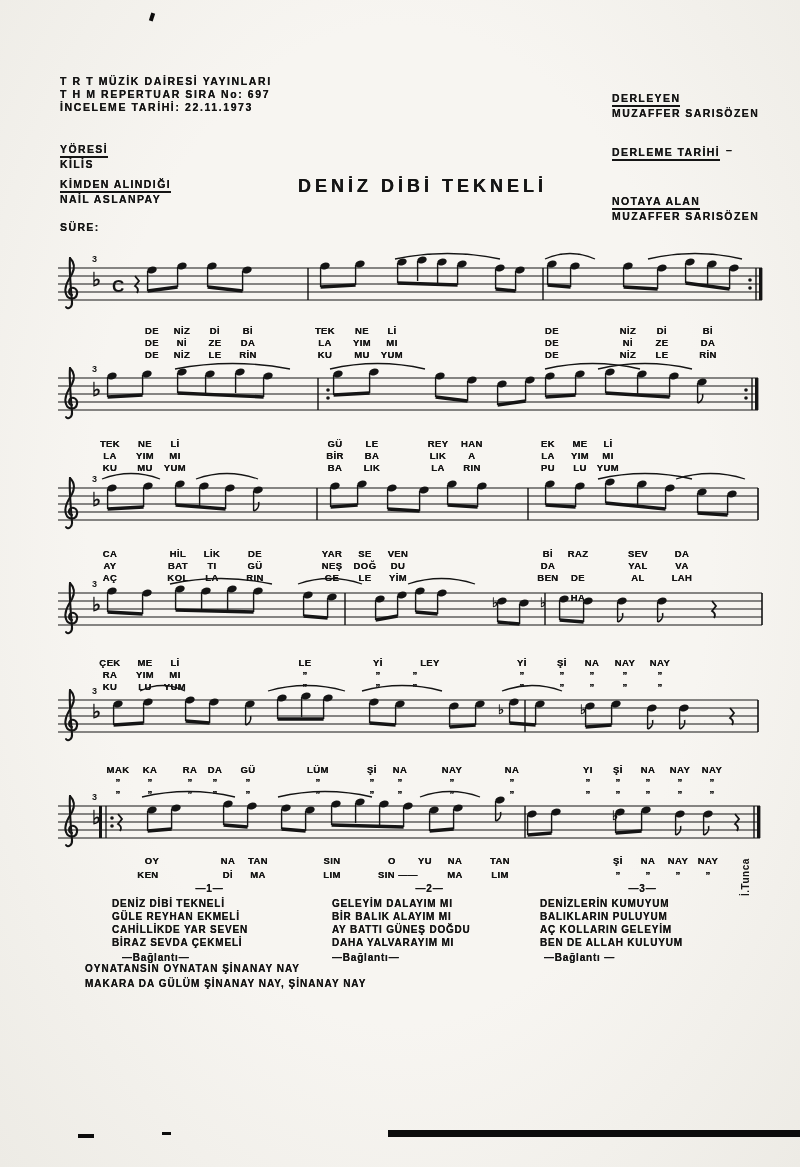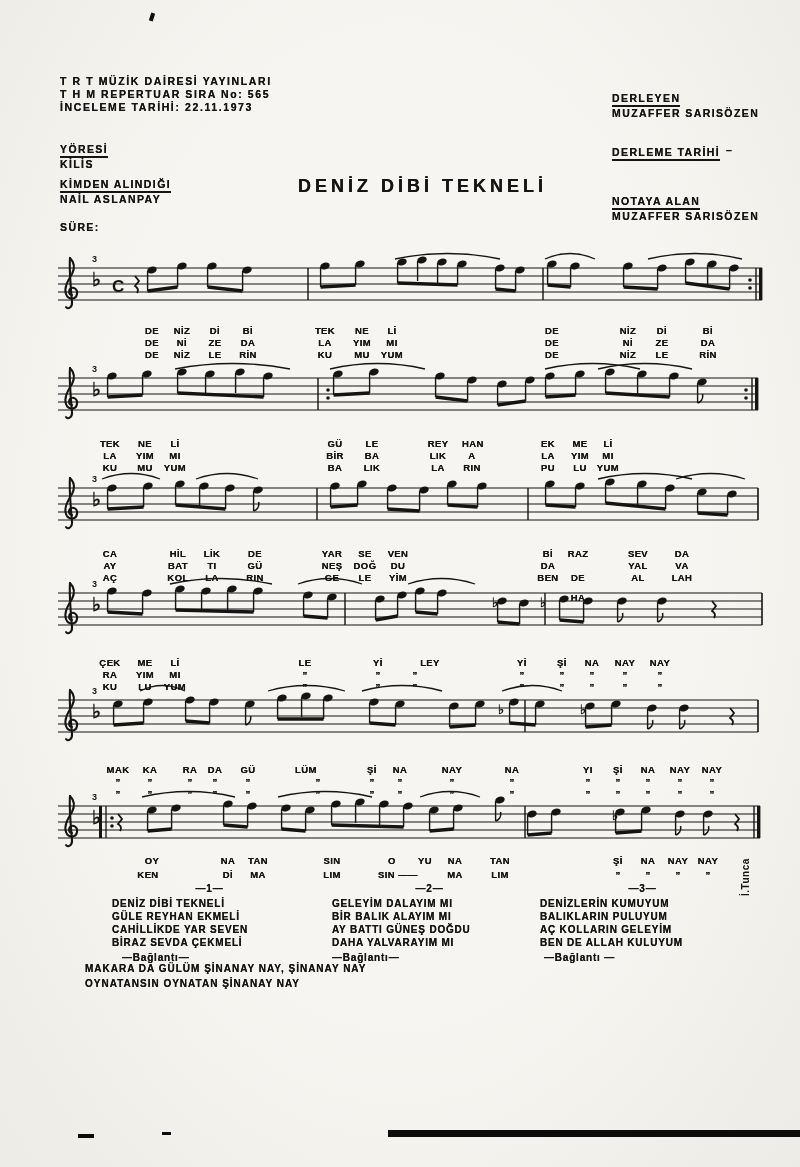--- a/index.html
+++ b/index.html
@@ -23,21 +23,21 @@
   .sig{position:absolute;left:740px;top:896px;transform:rotate(-90deg);transform-origin:0 0;
        font-weight:bold;font-size:10px;letter-spacing:.5px;}
   .artifact{position:absolute;background:#0c0c0c;}
 </style>
 </head>
 <body>
 
 <div class="page">
 
   <div class="abs hdr" style="left:60px;top:75px;">T R T  MÜZİK  DAİRESİ  YAYINLARI</div>
-  <div class="abs hdr" style="left:60px;top:88px;">T H M   REPERTUAR SIRA  No:  565</div>
+  <div class="abs hdr" style="left:60px;top:88px;">T H M   REPERTUAR SIRA  No:  697</div>
   <div class="abs hdr" style="left:60px;top:101px;">İNCELEME  TARİHİ:      22.11.1973</div>
 
   <div class="abs lbl" style="left:60px;top:143px;">YÖRESİ</div>
   <div class="abs val" style="left:60px;top:158px;">KİLİS</div>
 
   <div class="abs lbl" style="left:60px;top:178px;">KİMDEN ALINDIĞI</div>
   <div class="abs val" style="left:60px;top:193px;">NAİL ASLANPAY</div>
 
   <div class="abs val" style="left:60px;top:221px;">SÜRE:</div>
 
@@ -255,21 +255,21 @@
         <path d="M 330,13 Q 377.5,2 425,13" fill="none" stroke="#141414" stroke-width="1.3"></path>
         <path d="M 545,13 Q 592.5,2 640,13" fill="none" stroke="#141414" stroke-width="1.3"></path>
         <path d="M 598,13 Q 645,2 692,13" fill="none" stroke="#141414" stroke-width="1.3"></path>
       </svg>
       <div class="lyr" style="left: 110px; top: 438px;">TEK</div>
       <div class="lyr" style="left: 145px; top: 438px;">NE</div>
       <div class="lyr" style="left: 175px; top: 438px;">Lİ</div>
       <div class="lyr" style="left: 335px; top: 438px;">GÜ</div>
       <div class="lyr" style="left: 372px; top: 438px;">LE</div>
       <div class="lyr" style="left: 438px; top: 438px;">REY</div>
-      <div class="lyr" style="left: 459px; top: 438px; padding-left: 28px;">HAN</div>
+      <div class="lyr" style="left: 472px; top: 438px;">HAN</div>
       <div class="lyr" style="left: 548px; top: 438px;">EK</div>
       <div class="lyr" style="left: 580px; top: 438px;">ME</div>
       <div class="lyr" style="left: 608px; top: 438px;">Lİ</div>
       <div class="lyr" style="left: 110px; top: 450px;">LA</div>
       <div class="lyr" style="left: 145px; top: 450px;">YIM</div>
       <div class="lyr" style="left: 175px; top: 450px;">MI</div>
       <div class="lyr" style="left: 335px; top: 450px;">BİR</div>
       <div class="lyr" style="left: 372px; top: 450px;">BA</div>
       <div class="lyr" style="left: 438px; top: 450px;">LIK</div>
       <div class="lyr" style="left: 472px; top: 450px;">A</div>
@@ -608,21 +608,21 @@
         <path d="M 140,13 Q 162.5,2 185,13" fill="none" stroke="#141414" stroke-width="1.3"></path>
         <path d="M 268,13 Q 306.5,2 345,13" fill="none" stroke="#141414" stroke-width="1.3"></path>
         <path d="M 362,13 Q 402,2 442,13" fill="none" stroke="#141414" stroke-width="1.3"></path>
         <path d="M 502,13 Q 532,2 562,13" fill="none" stroke="#141414" stroke-width="1.3"></path>
       </svg>
       <div class="lyr" style="left: 118px; top: 764px;">MAK</div>
       <div class="lyr" style="left: 150px; top: 764px;">KA</div>
       <div class="lyr" style="left: 190px; top: 764px;">RA</div>
       <div class="lyr" style="left: 215px; top: 764px;">DA</div>
       <div class="lyr" style="left: 248px; top: 764px;">GÜ</div>
-      <div class="lyr" style="left: 306px; top: 764px; text-align: center;">LÜM</div>
+      <div class="lyr" style="left: 318px; top: 764px; text-align: center;">LÜM</div>
       <div class="lyr" style="left: 372px; top: 764px;">Şİ</div>
       <div class="lyr" style="left: 400px; top: 764px;">NA</div>
       <div class="lyr" style="left: 452px; top: 764px;">NAY</div>
       <div class="lyr" style="left: 512px; top: 764px;">NA</div>
       <div class="lyr" style="left: 588px; top: 764px;">YI</div>
       <div class="lyr" style="left: 618px; top: 764px;">Şİ</div>
       <div class="lyr" style="left: 648px; top: 764px;">NA</div>
       <div class="lyr" style="left: 680px; top: 764px;">NAY</div>
       <div class="lyr" style="left: 712px; top: 764px;">NAY</div>
       <div class="lyr" style="left: 118px; top: 776px;">”</div>
@@ -795,22 +795,22 @@
   <div class="verse" style="left:540px;width:205px;">
     <div class="num">—3—</div>
     <div>DENİZLERİN KUMUYUM</div>
     <div>BALIKLARIN PULUYUM</div>
     <div>AÇ KOLLARIN GELEYİM</div>
     <div>BEN DE ALLAH KULUYUM</div>
     <div class="foot" style="padding-left:4px;">—Bağlantı —</div>
   </div>
 
   <div class="refrain">
+    <div>OYNATANSIN OYNATAN  ŞİNANAY NAY</div>
     <div>MAKARA DA GÜLÜM  ŞİNANAY NAY, ŞİNANAY NAY</div>
-    <div>OYNATANSIN OYNATAN  ŞİNANAY NAY</div>
   </div>
 
   <div class="artifact" style="left:150px;top:13px;width:4px;height:8px;transform:rotate(18deg);"></div>
   <div class="artifact" style="left:388px;top:1130px;width:412px;height:7px;"></div>
   <div class="artifact" style="left:78px;top:1134px;width:16px;height:4px;"></div>
   <div class="artifact" style="left:162px;top:1132px;width:9px;height:3px;"></div>
 
 </div>
 
 </body></html>

